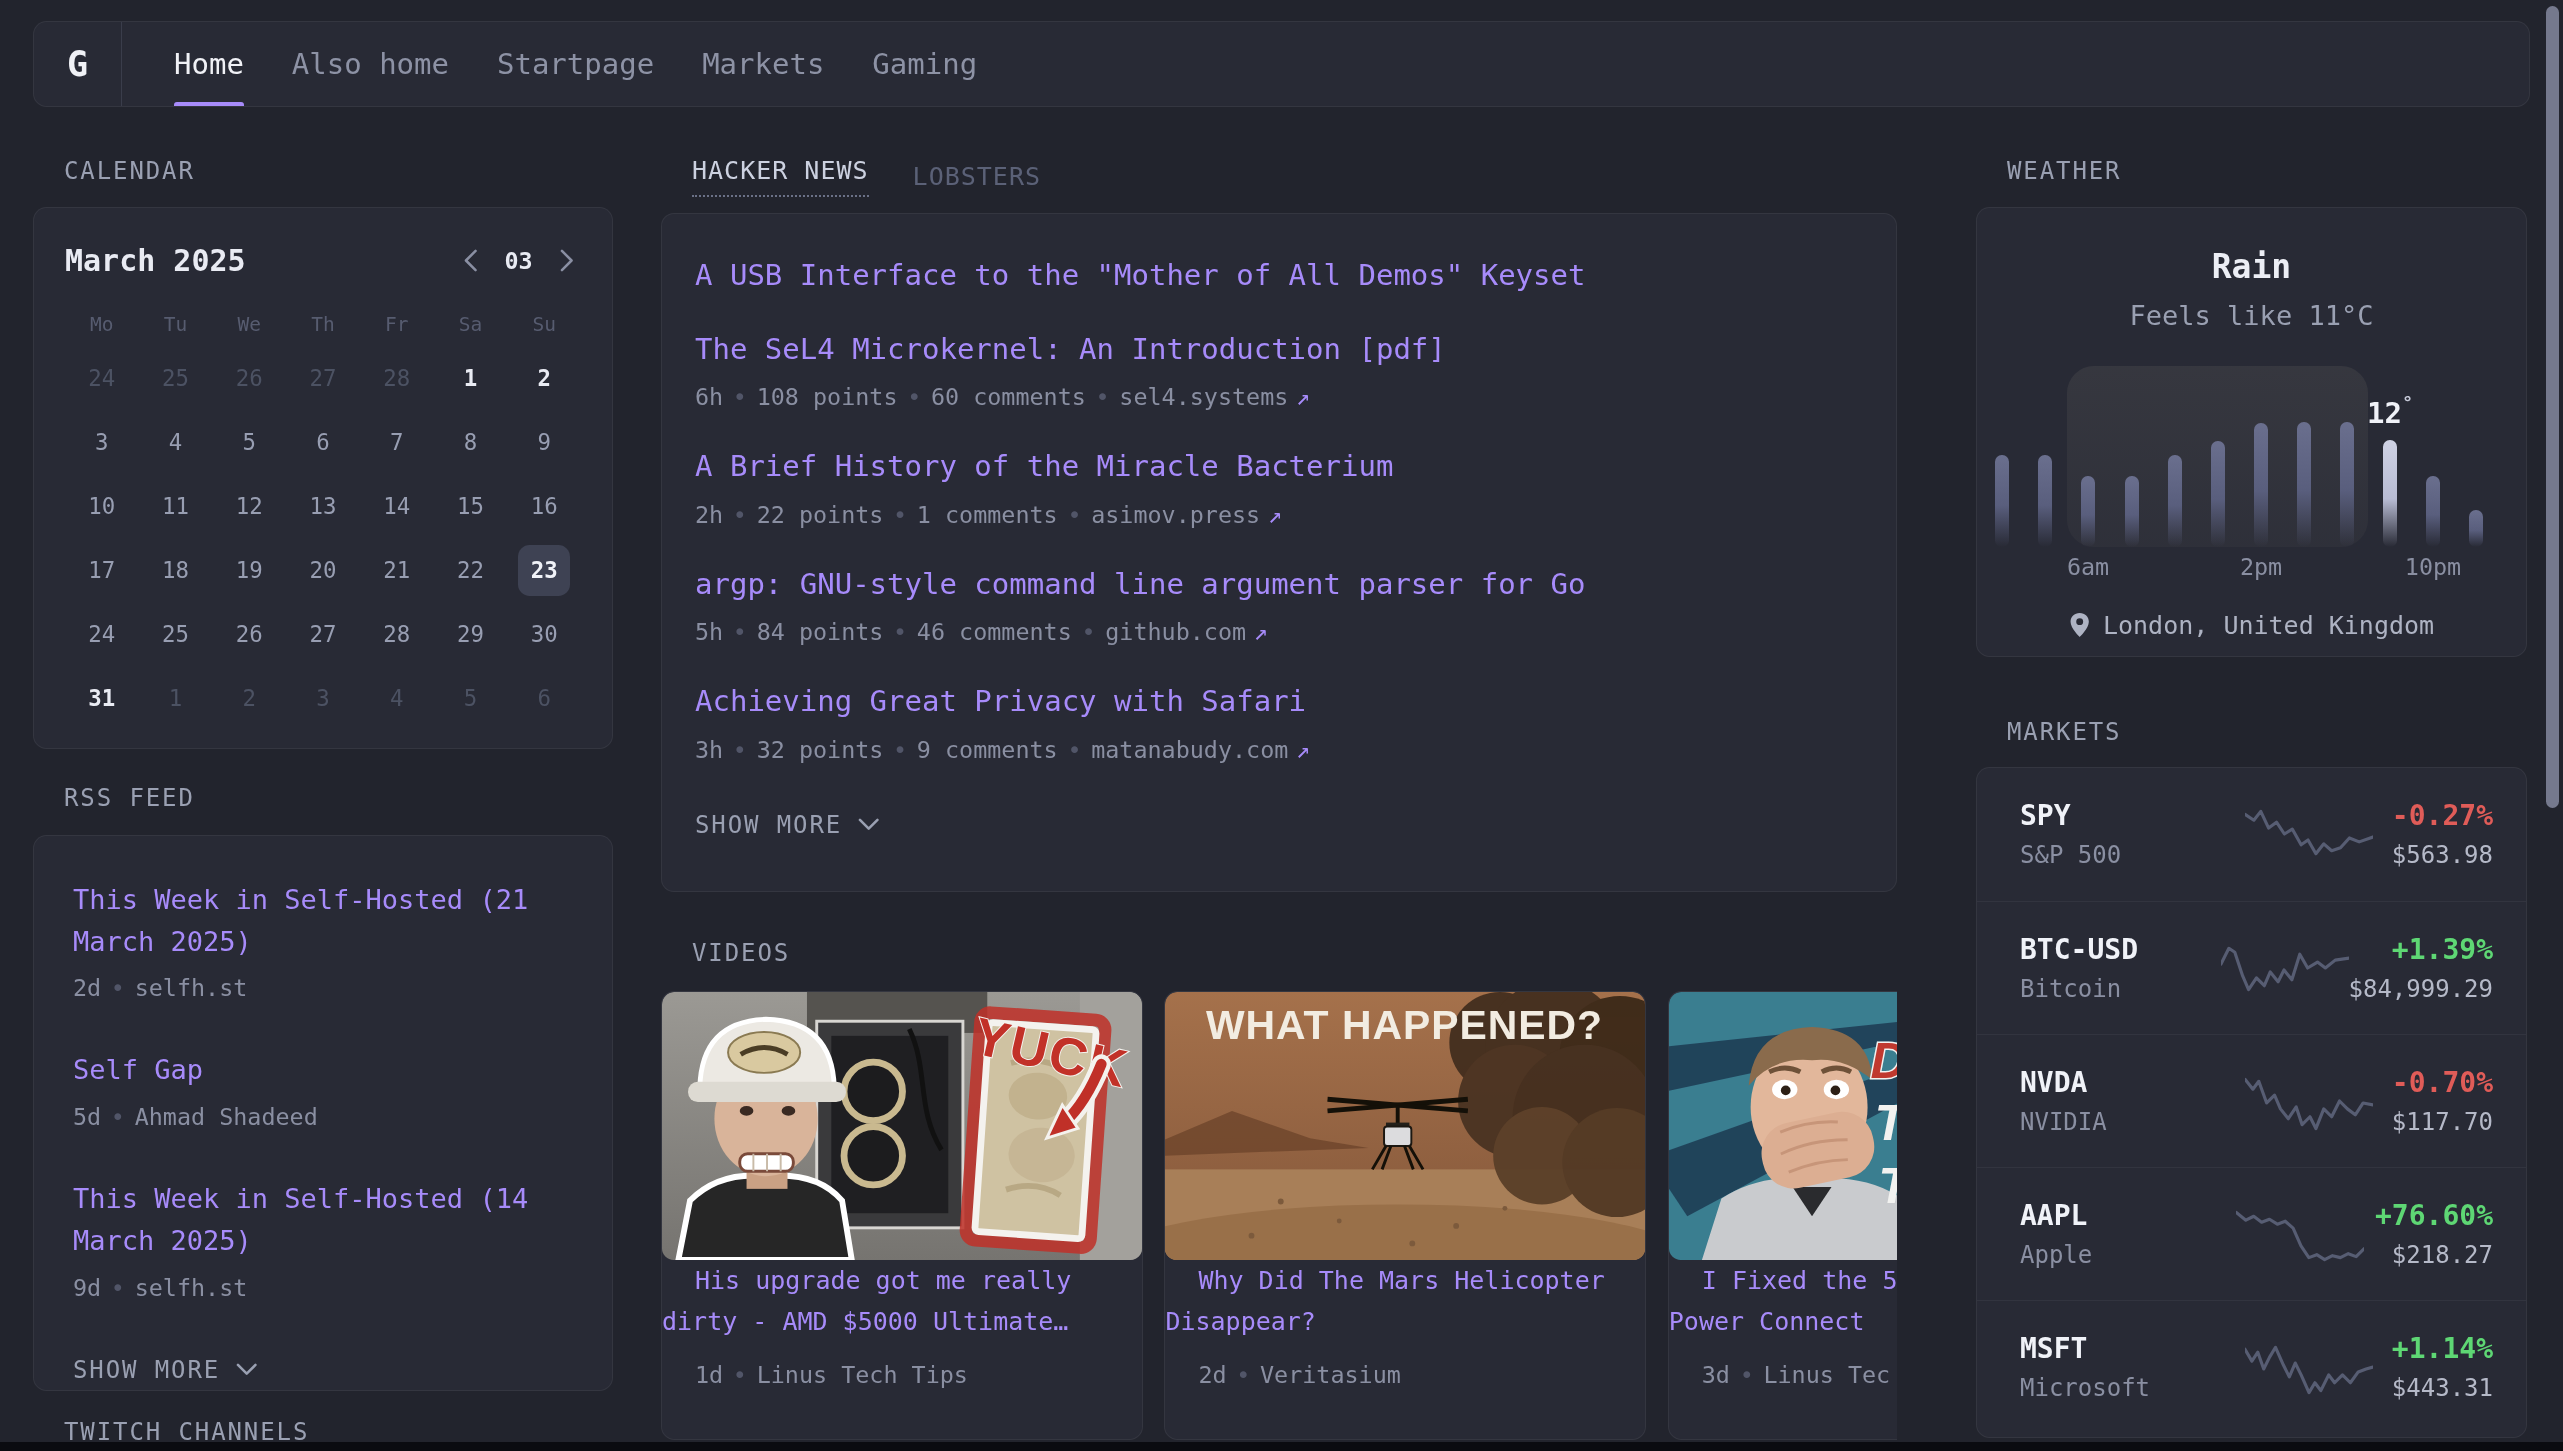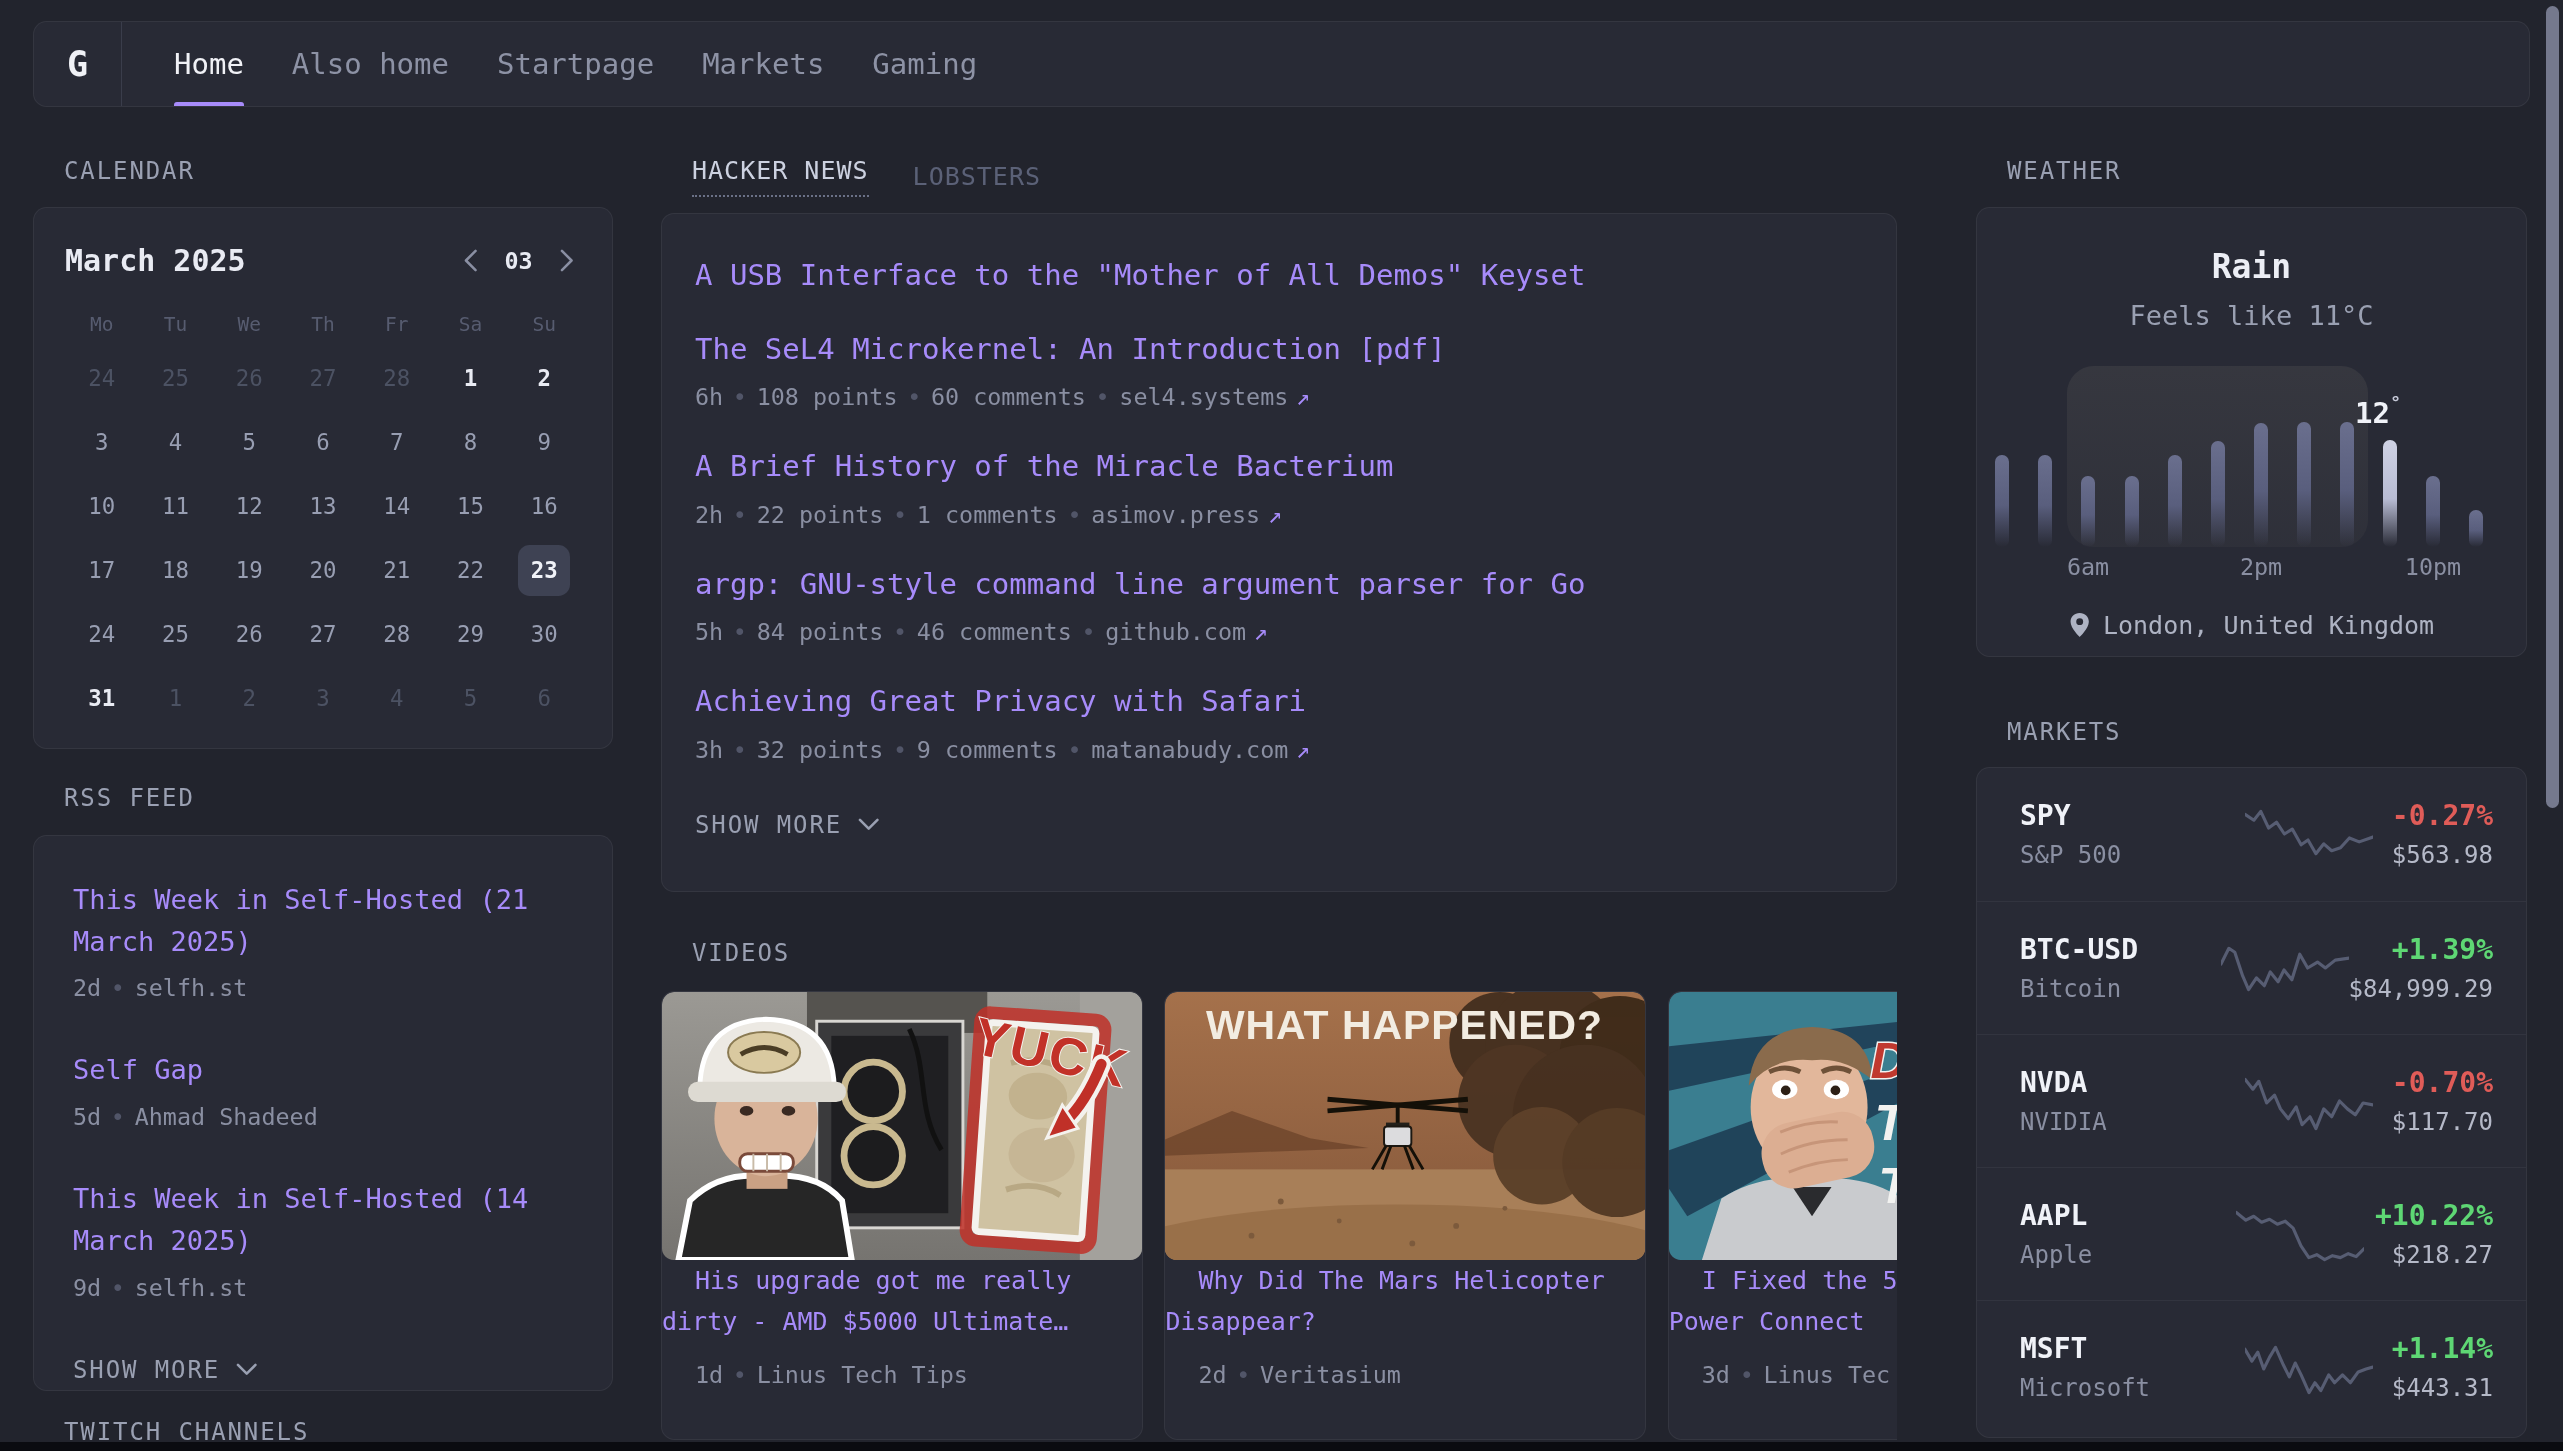--- a/index.html
+++ b/index.html
@@ -483,21 +483,21 @@
         <div class="wbar" style="left: 79px; height: 71px;"></div>
         <div class="wbar" style="left: 123px; height: 71px;"></div>
         <div class="wbar" style="left: 166px; height: 92px;"></div>
         <div class="wbar" style="left: 209px; height: 106px;"></div>
         <div class="wbar" style="left: 252px; height: 124px;"></div>
         <div class="wbar" style="left: 295px; height: 125px;"></div>
         <div class="wbar" style="left: 338px; height: 125px;"></div>
         <div class="wbar hl" style="left: 381px; height: 107px;"></div>
         <div class="wbar" style="left: 424px; height: 71px;"></div>
         <div class="wbar" style="left: 467px; height: 37px;"></div>
-        <div class="w-temp-label" style="left: 376px; bottom: 117px; text-align: right;"><span>12</span><span class="deg">°</span></div>
+        <div class="w-temp-label" style="left: 388px; bottom: 117px; text-align: right;"><span>12</span><span class="deg">°</span></div>
       </div>
     <div class="w-hours" id="w-hours">
         <div class="w-hour" style="left: 86px;">6am</div>
         <div class="w-hour" style="left: 259px;">2pm</div>
         <div class="w-hour" style="left: 431px;">10pm</div>
       </div>
     <div class="w-loc">
       <svg width="21.4" height="26" viewBox="0 0 22 27">
         <path d="M11 1 C5.5 1 1.5 5 1.5 10.2 C1.5 17 11 26 11 26 C11 26 20.5 17 20.5 10.2 C20.5 5 16.5 1 11 1 Z M11 13.6 a3.6 3.6 0 1 1 0-7.2 a3.6 3.6 0 0 1 0 7.2 Z" fill="#aeb3c3"></path>
       </svg>
@@ -556,21 +556,21 @@
         <div class="m-left">
           <div class="m-sym">AAPL</div>
           <div class="m-name">Apple</div>
         </div>
         <div class="m-spark">
           <svg width="128" height="76" viewBox="0 0 130 60">
             <polyline points="0,8 10,16 18,12 26,18 34,15 42,20 50,17 58,24 66,42 74,54 82,51 90,56 98,52 106,54 114,50 122,53 130,45" fill="none" stroke="#575d73" stroke-width="3.2" stroke-linejoin="round" stroke-linecap="round"></polyline>
           </svg>
         </div>
         <div class="m-right">
-          <div class="m-chg up">+10.22%</div>
+          <div class="m-chg up">+76.60%</div>
           <div class="m-price">$218.27</div>
         </div>
       </div>
       <div class="m-row">
         <div class="m-left">
           <div class="m-sym">MSFT</div>
           <div class="m-name">Microsoft</div>
         </div>
         <div class="m-spark">
           <svg width="128" height="76" viewBox="0 0 130 60">

